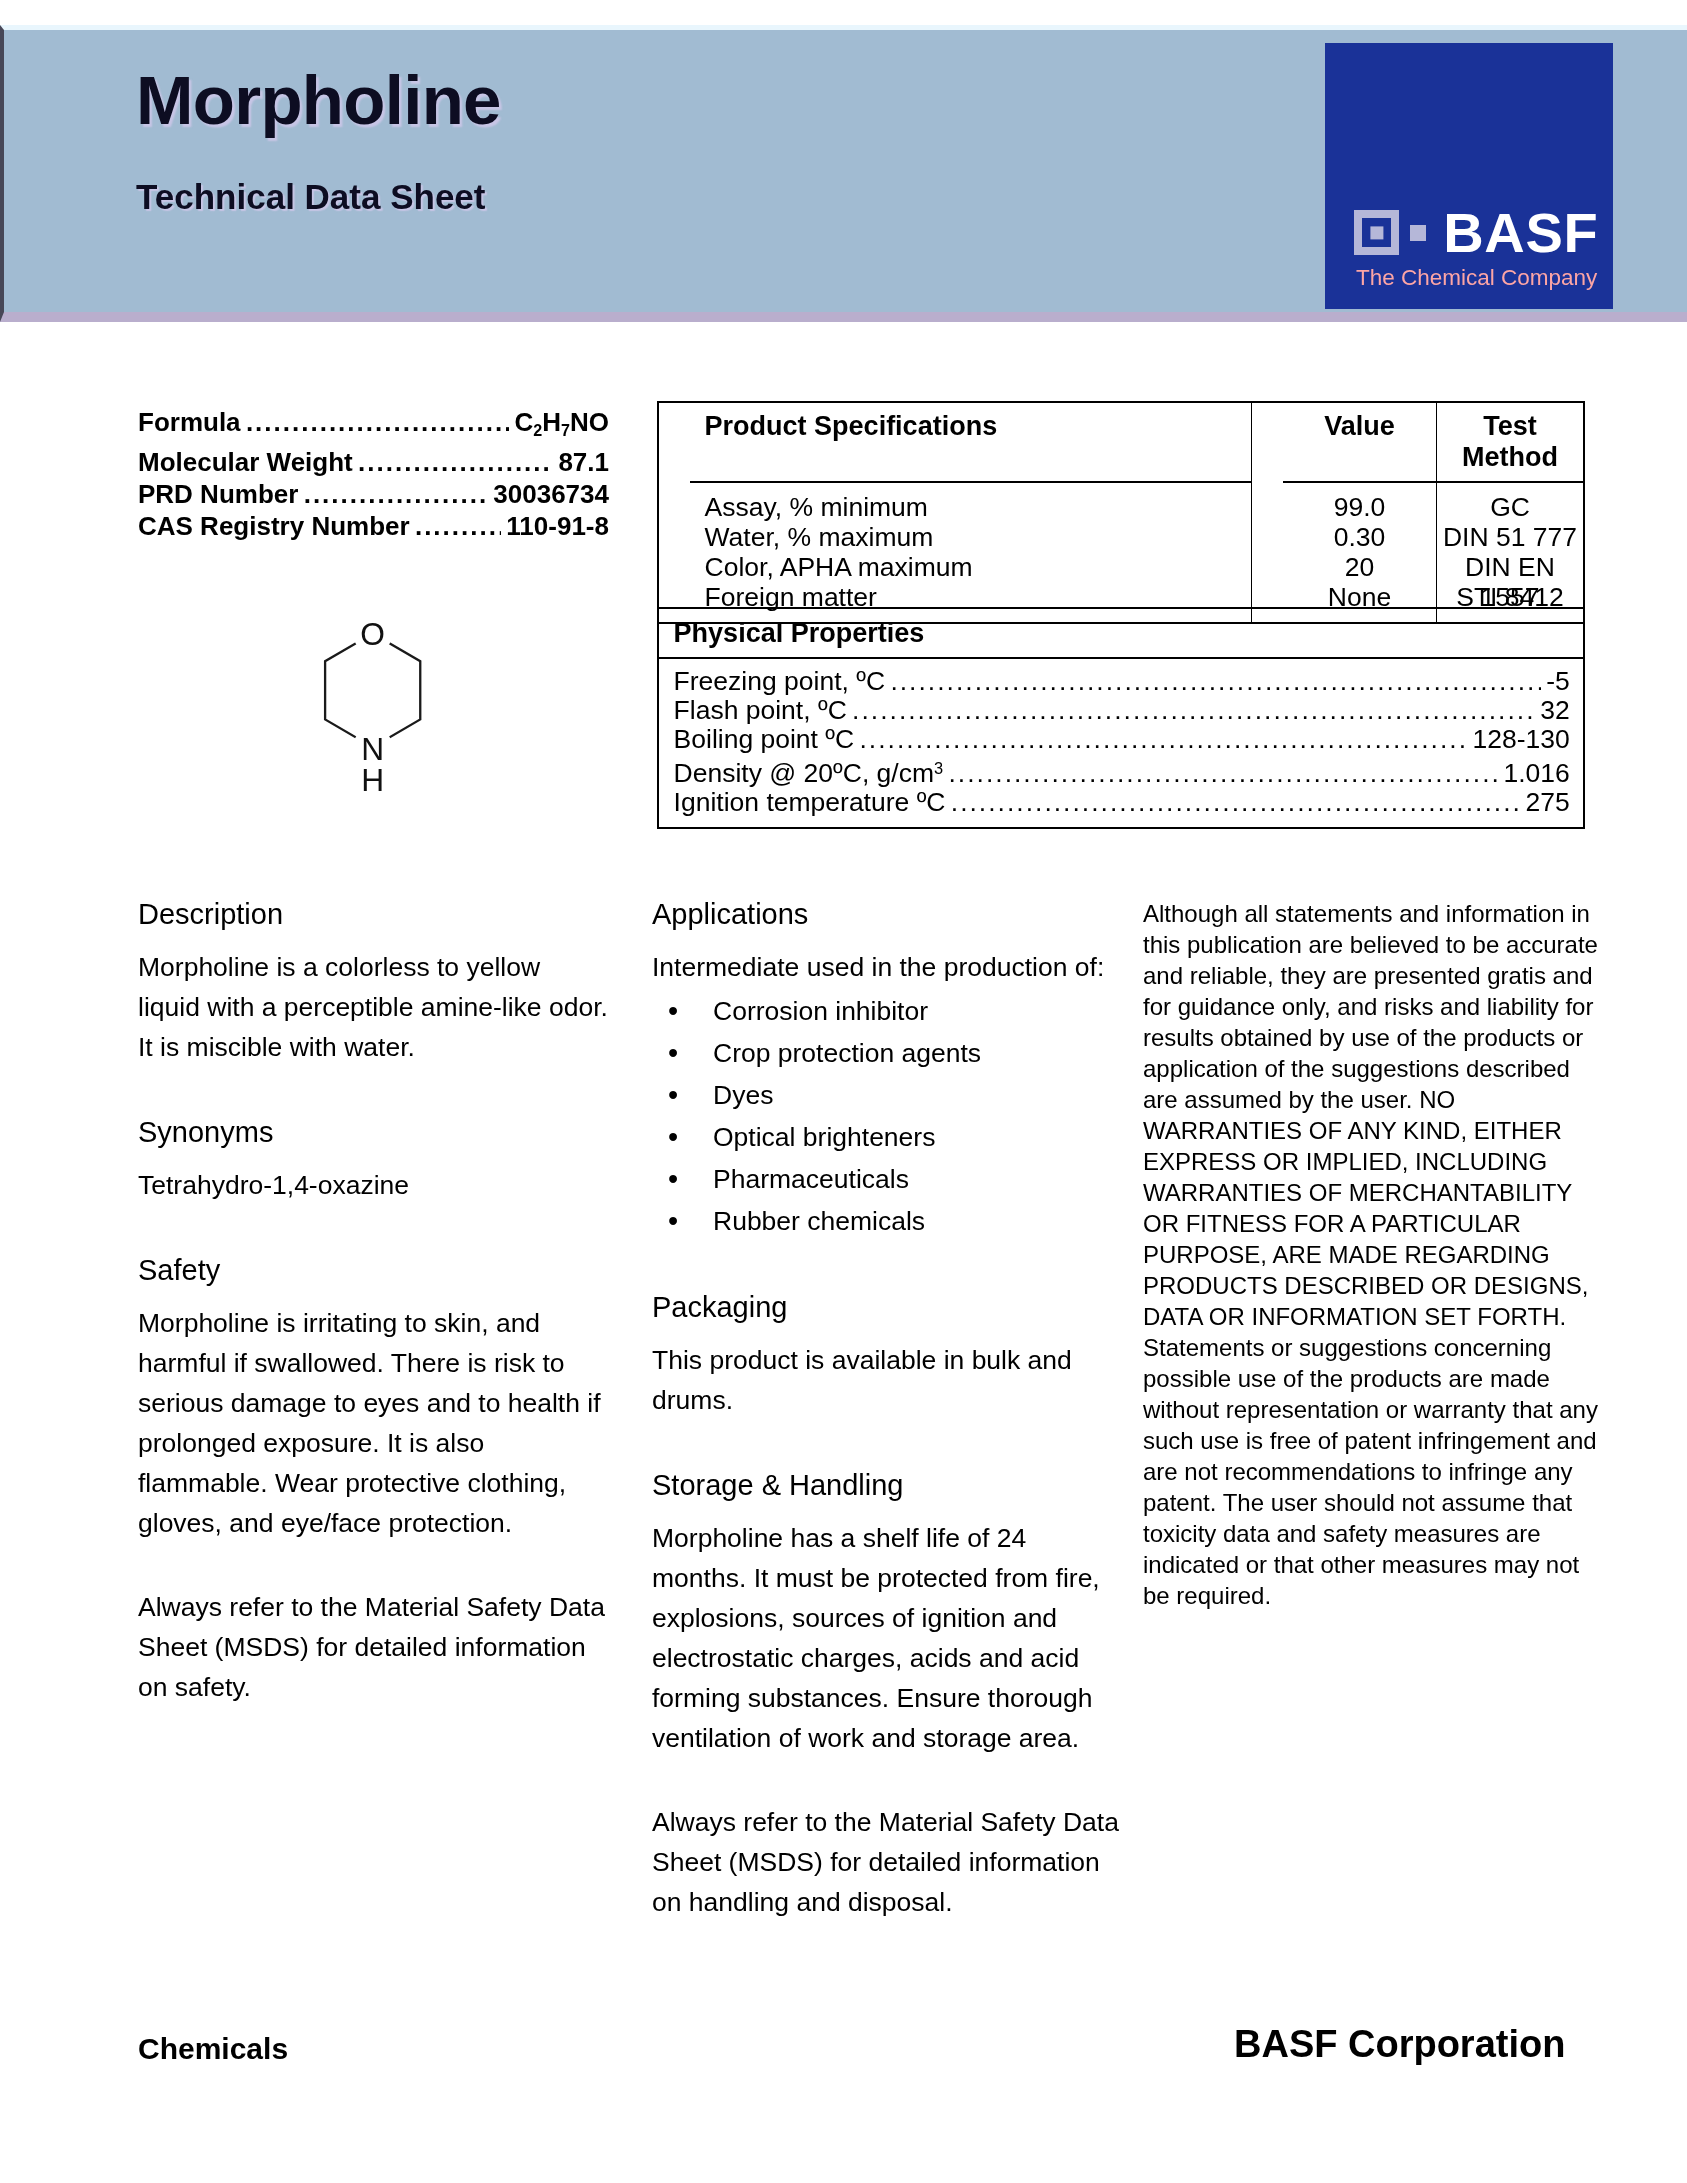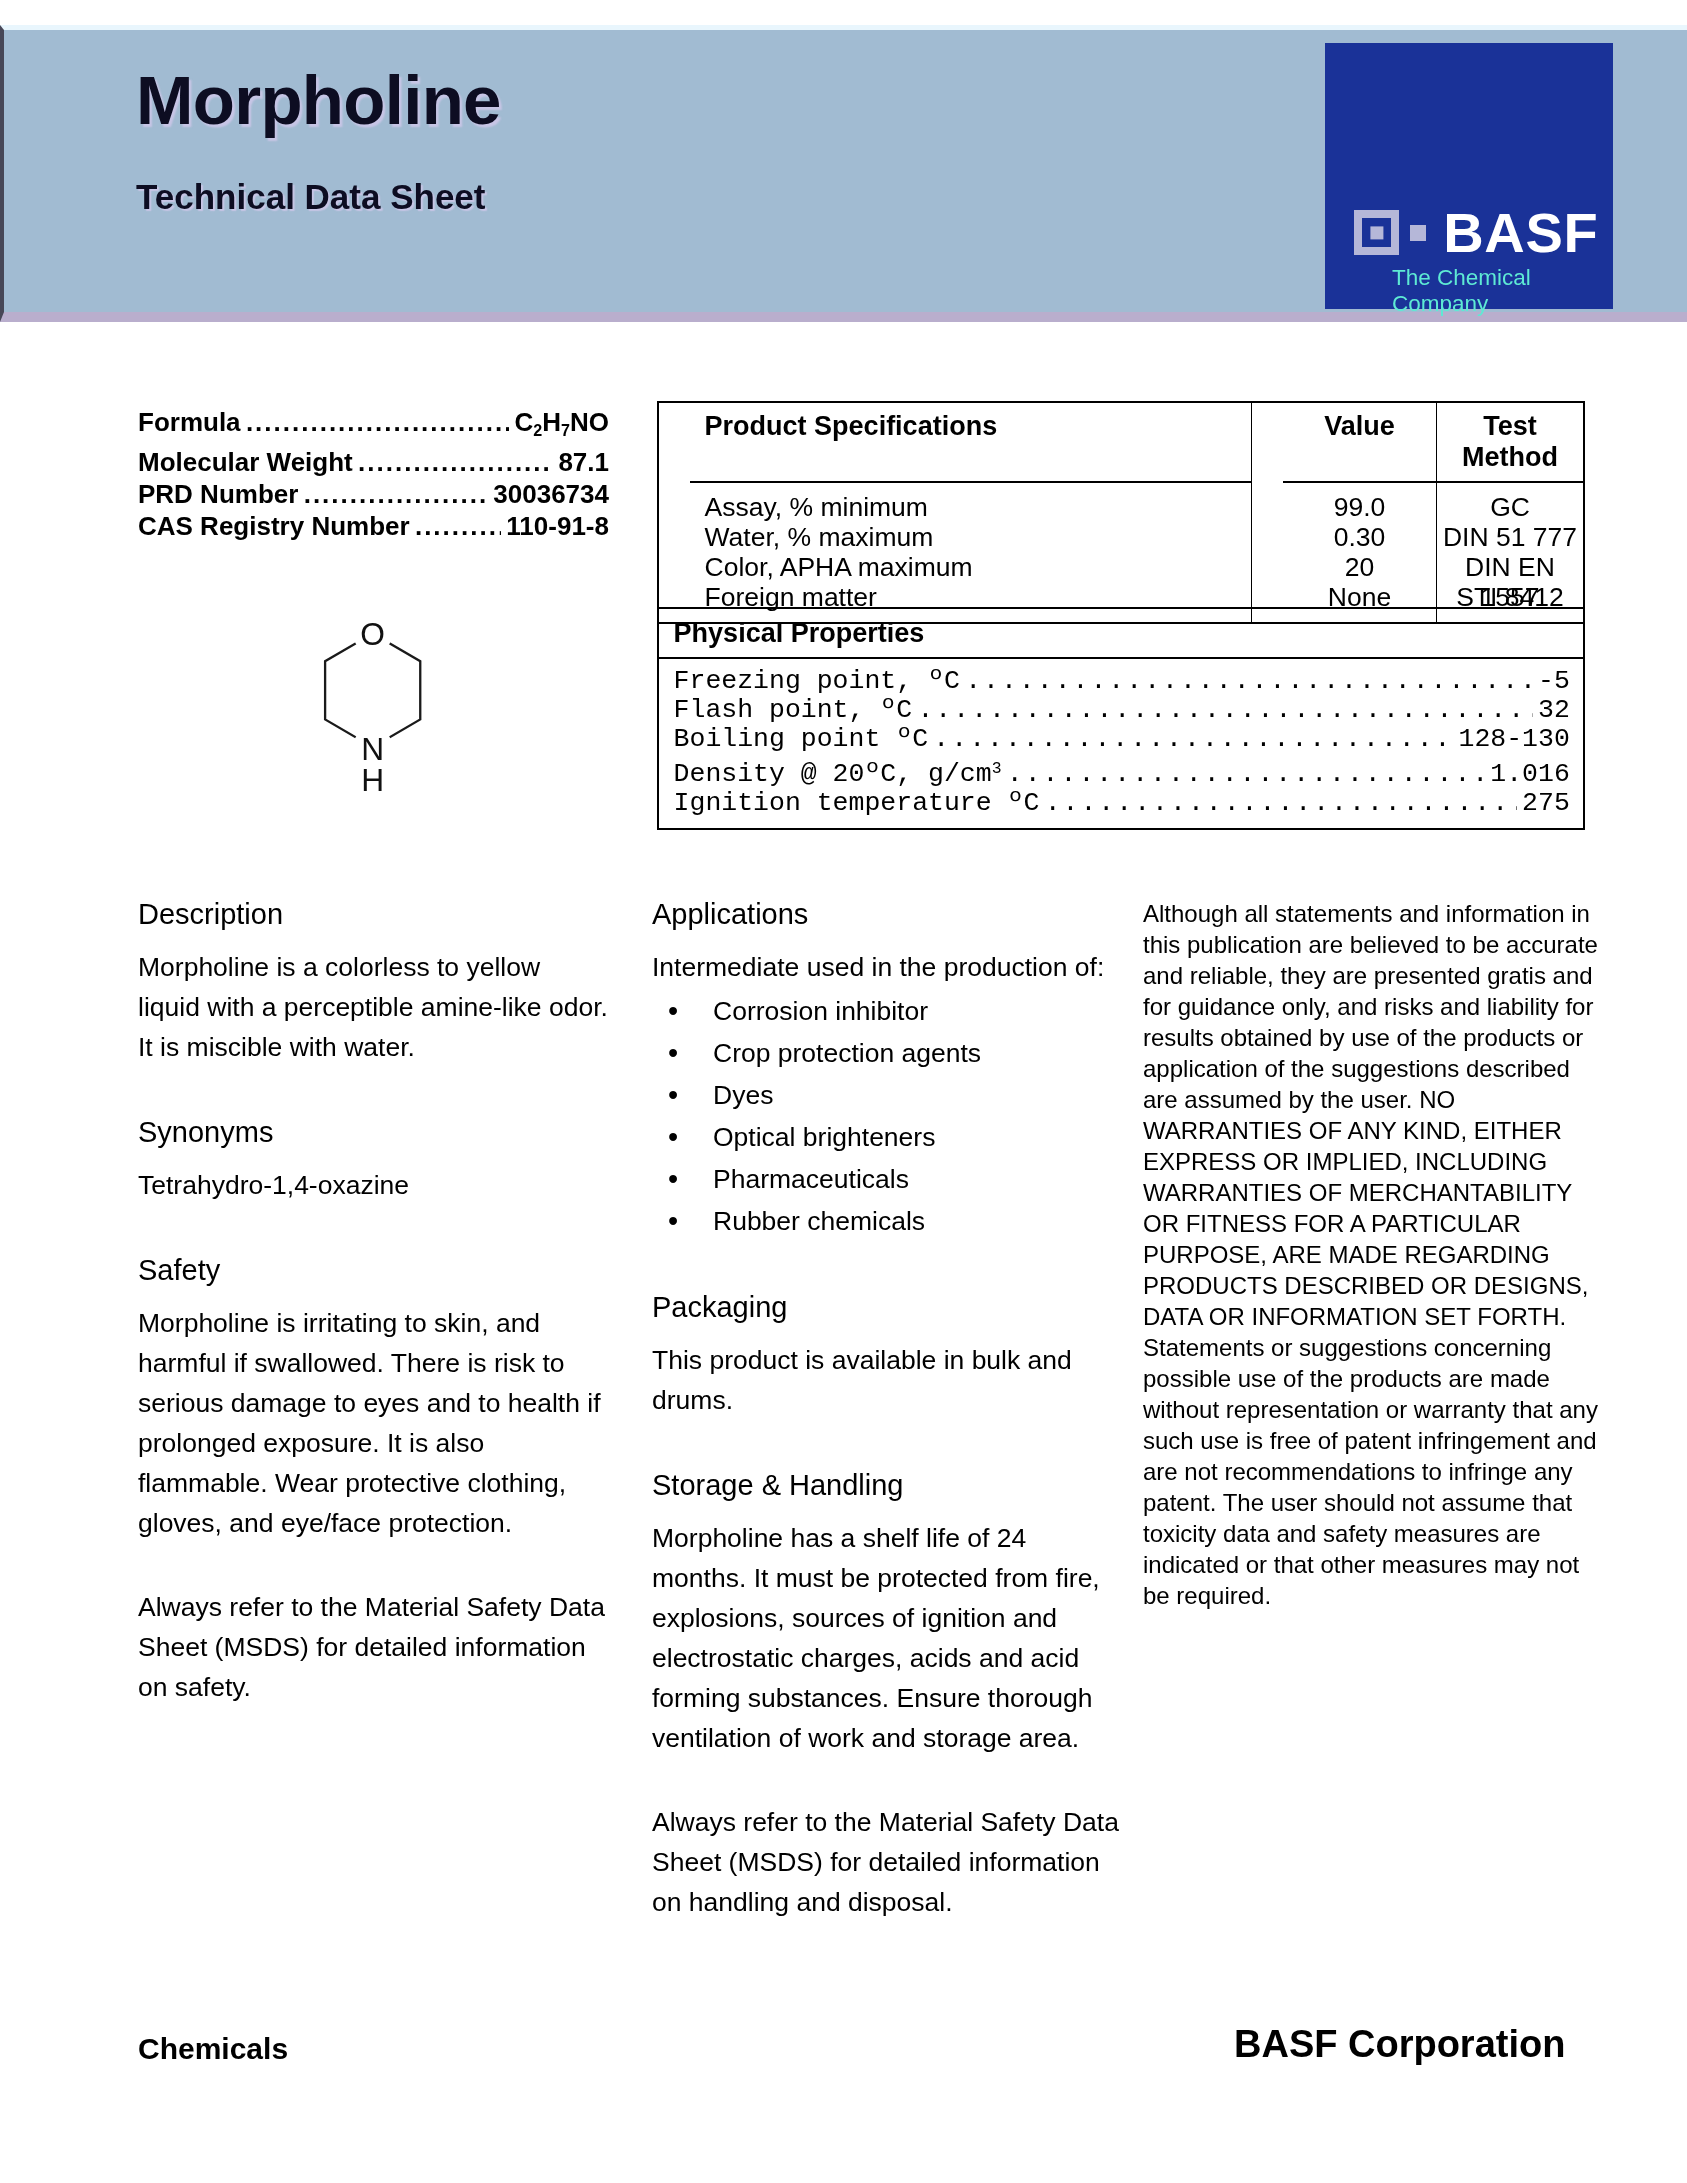--- a/index.html
+++ b/index.html
@@ -33,21 +33,21 @@
   .sq-outer{
     width:45px;height:45px;box-sizing:border-box;border:8.6px solid #b5b7d8;
     background:#1a3298;position:relative;flex:0 0 auto;
   }
   .sq-outer::after{
     content:'';position:absolute;width:13.2px;height:13.2px;background:#b5b7d8;
     left:50%;top:50%;transform:translate(-50%,-50%);
   }
   .sq-small{width:16px;height:16px;background:#b5b7d8;margin-left:11.2px;flex:0 0 auto;}
   .basf-word{font-size:56px;font-weight:bold;color:#ffffff;margin-left:17px;letter-spacing:0.7px;line-height:45px;}
-  .logo-tagline{position:absolute;left:31px;top:222px;font-size:22.5px;color:#5eead4;margin-left:36px;}
+  .logo-tagline{position:absolute;left:31px;top:222px;font-size:22.5px;color:#fca5a5;}
 
   
   .info{position:absolute;left:138px;top:406px;width:471px;}
   .info-line{display:flex;align-items:baseline;font-size:26px;font-weight:bold;line-height:32px;}
   .info-line .lbl{white-space:nowrap;text-align:right;}
   .info-line .val{white-space:nowrap;}
   .dots{flex:1 1 auto;overflow:hidden;white-space:nowrap;letter-spacing:2px;margin:0 5.3px;}
   sub{font-size:62%;vertical-align:-0.3em;}
   sup{font-size:62%;vertical-align:0.5em;}
 
@@ -64,21 +64,21 @@
   .spec .bc{font-size:26.5px;line-height:30px;padding-top:9.3px;padding-bottom:10px;}
   .spec .bc.first{padding-left:14.6px;}
   .spec .bc div{height:30px;}
 
   
   .phys{
     position:absolute;left:657px;top:607px;width:928px;
     border:2px solid #000;box-sizing:border-box;
   }
   .phys-head{font-size:27px;font-weight:bold;padding:8.6px 0 8.6px 14.6px;border-bottom:2.6px solid #000;}
-  .phys-body{padding:8px 13.2px 9.3px 14.6px;font-family:Liberation Mono, monospace;}
+  .phys-body{padding:8px 13.2px 9.3px 14.6px;}
   .phys-row{display:flex;align-items:baseline;font-size:26.5px;line-height:29px;}
   .phys-row .val{white-space:nowrap;}
   .phys-row .lbl{white-space:nowrap;}
 
   
   .structure{position:absolute;left:311px;top:615px;width:126px;height:185px;}
 
   
   .col{position:absolute;top:898px;}
   .col1{left:138px;width:471px;}

